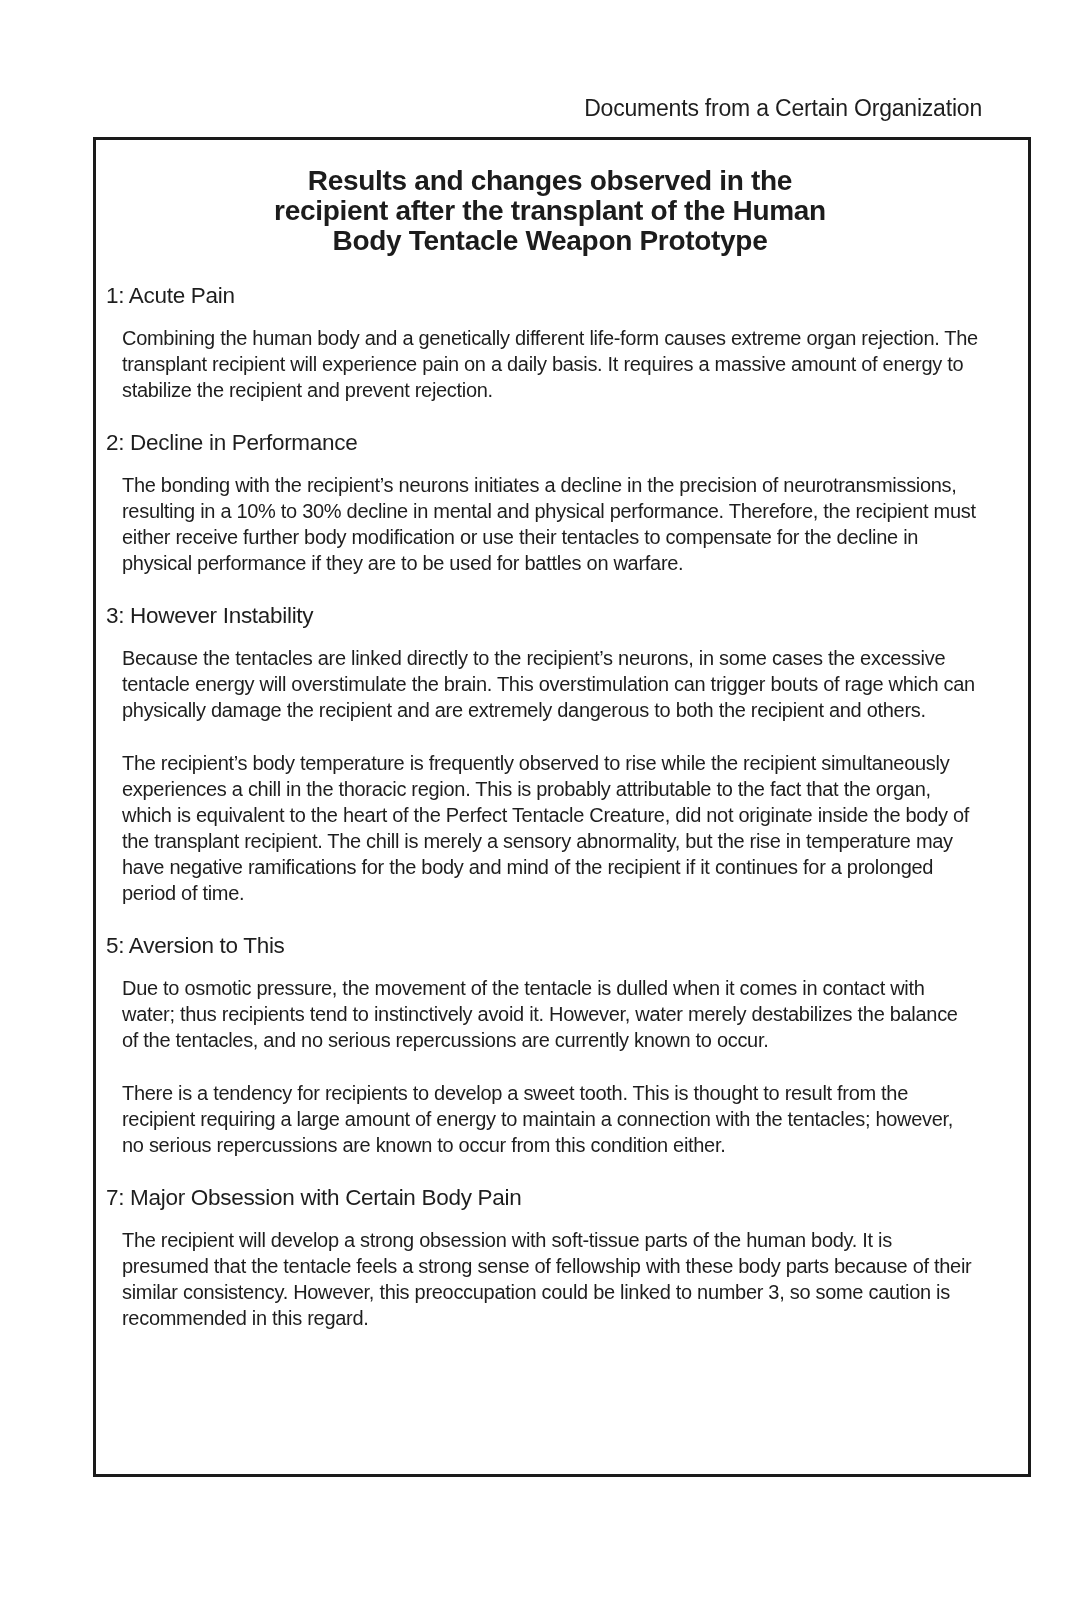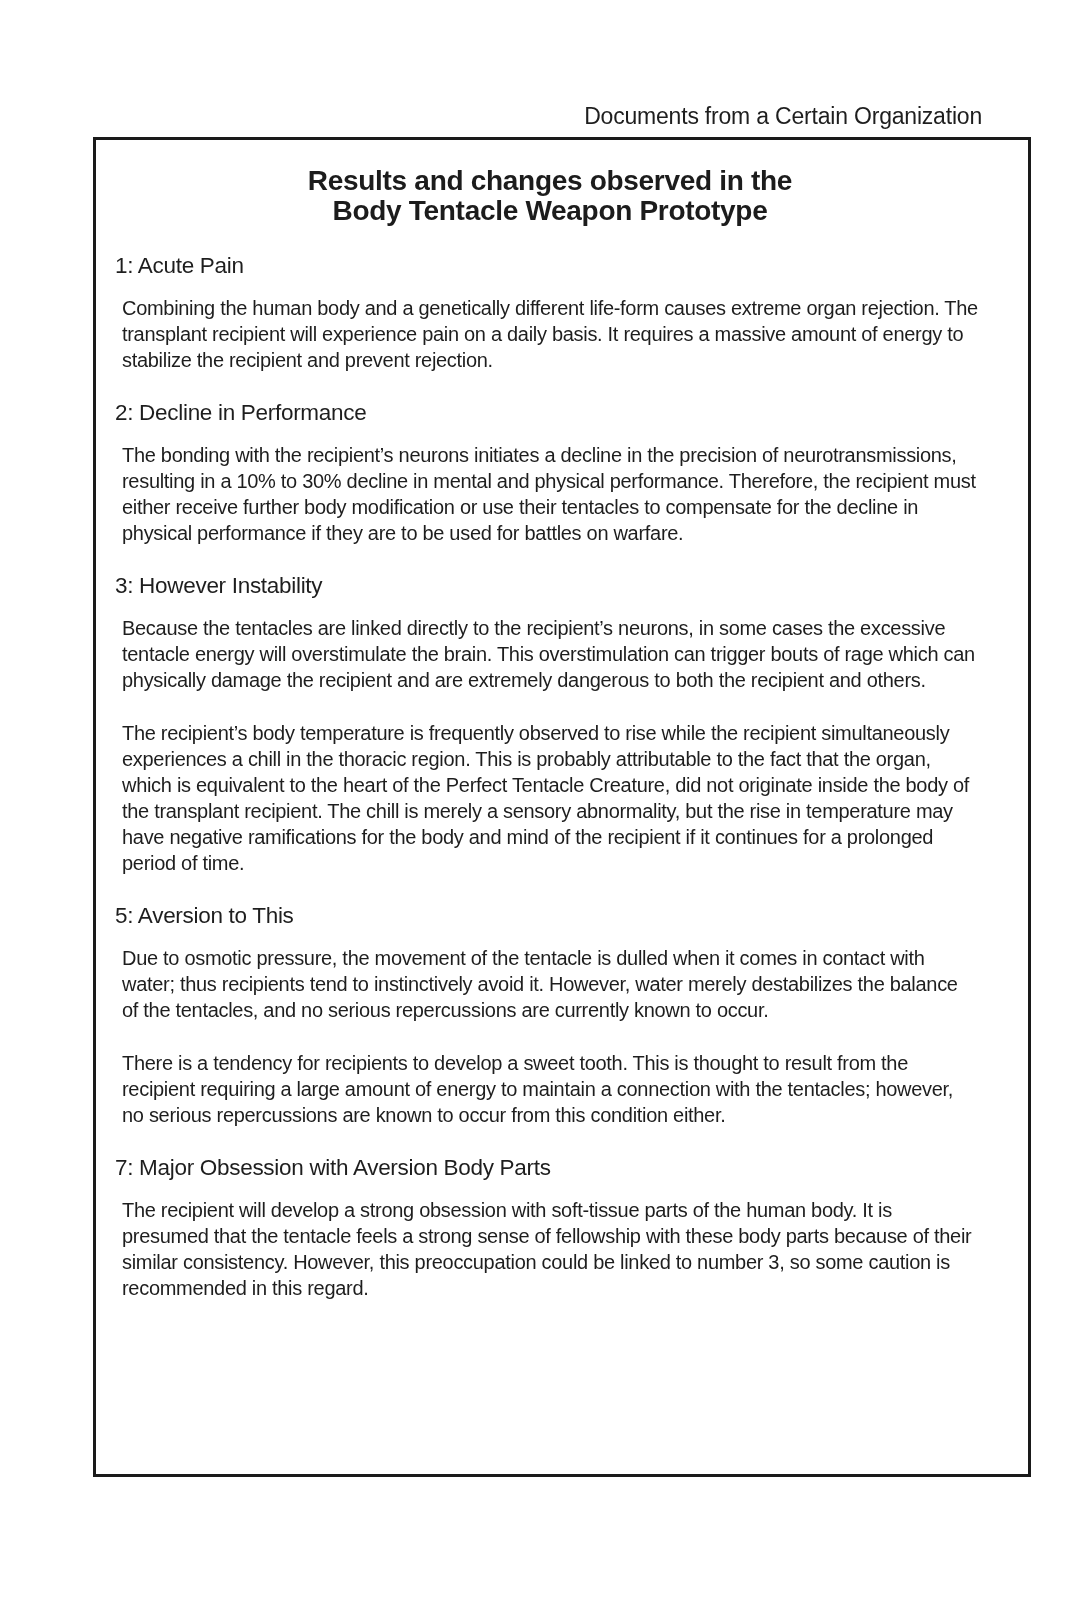--- a/index.html
+++ b/index.html
@@ -11,21 +11,21 @@
     position: relative;
     width: 1066px;
     height: 1600px;
     background: #ffffff;
     font-family: "Liberation Sans", sans-serif;
     color: #1e1e1e;
     overflow: hidden;
   }
   .doc-header {
     position: absolute;
-    top: 103px;
+    top: 95px;
     left: 93px;
     width: 889px;
     text-align: right;
     font-size: 23px;
     letter-spacing: -0.2px;
     color: #1e1e1e;
   }
   .doc-box {
     position: absolute;
     top: 137px;
@@ -45,21 +45,21 @@
     font-weight: bold;
     line-height: 30px;
     letter-spacing: -0.3px;
     color: #1c1c1c;
   }
   .doc-title span { display: block; }
   .section {
     margin-top: 27px;
   }
   .section-heading {
-    margin: 0 0 5px 9px;
+    margin: 0 0 5px 0;
     font-size: 22.5px;
     font-weight: normal;
     line-height: 26px;
     letter-spacing: -0.3px;
   }
   .section-body {
     margin: 16px;
     font-size: 20px;
     line-height: 26px;
     letter-spacing: -0.3px;
@@ -67,20 +67,21 @@
 </style>
 </head>
 <body>
 
 <div class="page">
   <div class="doc-header">Documents from a Certain Organization</div>
 
   <div class="doc-box">
     <h1 class="doc-title">
       <span>Results and changes observed in the</span>
+      <span>recipient after the transplant of the Human</span>
       <span>Body Tentacle Weapon Prototype</span>
     </h1>
 
     <div>
   <section class="section">
     <h2 class="section-heading">1: Acute Pain</h2>
     <p class="section-body">Combining the human body and a genetically different life-form causes extreme organ rejection. The transplant recipient will experience pain on a daily basis. It requires a massive amount of energy to stabilize the recipient and prevent rejection.</p>
   </section>
 
   <section class="section">
@@ -100,18 +101,18 @@
   <section class="section">
     <h2 class="section-heading">5: Aversion to This</h2>
     <p class="section-body">Due to osmotic pressure, the movement of the tentacle is dulled when it comes in contact with water; thus recipients tend to instinctively avoid it. However, water merely destabilizes the balance of the tentacles, and no serious repercussions are currently known to occur.</p>
   </section>
 
   <section class="section">
     <p class="section-body">There is a tendency for recipients to develop a sweet tooth. This is thought to result from the recipient requiring a large amount of energy to maintain a connection with the tentacles; however, no serious repercussions are known to occur from this condition either.</p>
   </section>
 
   <section class="section">
-    <h2 class="section-heading">7: Major Obsession with Aversion Body Parts</h2>
+    <h2 class="section-heading">7: Major Obsession with Certain Body Pain</h2>
     <p class="section-body">The recipient will develop a strong obsession with soft-tissue parts of the human body. It is presumed that the tentacle feels a strong sense of fellowship with these body parts because of their similar consistency. However, this preoccupation could be linked to number 3, so some caution is recommended in this regard.</p>
   </section>
 </div>
   </div>
 </div>
 
 </body></html>

